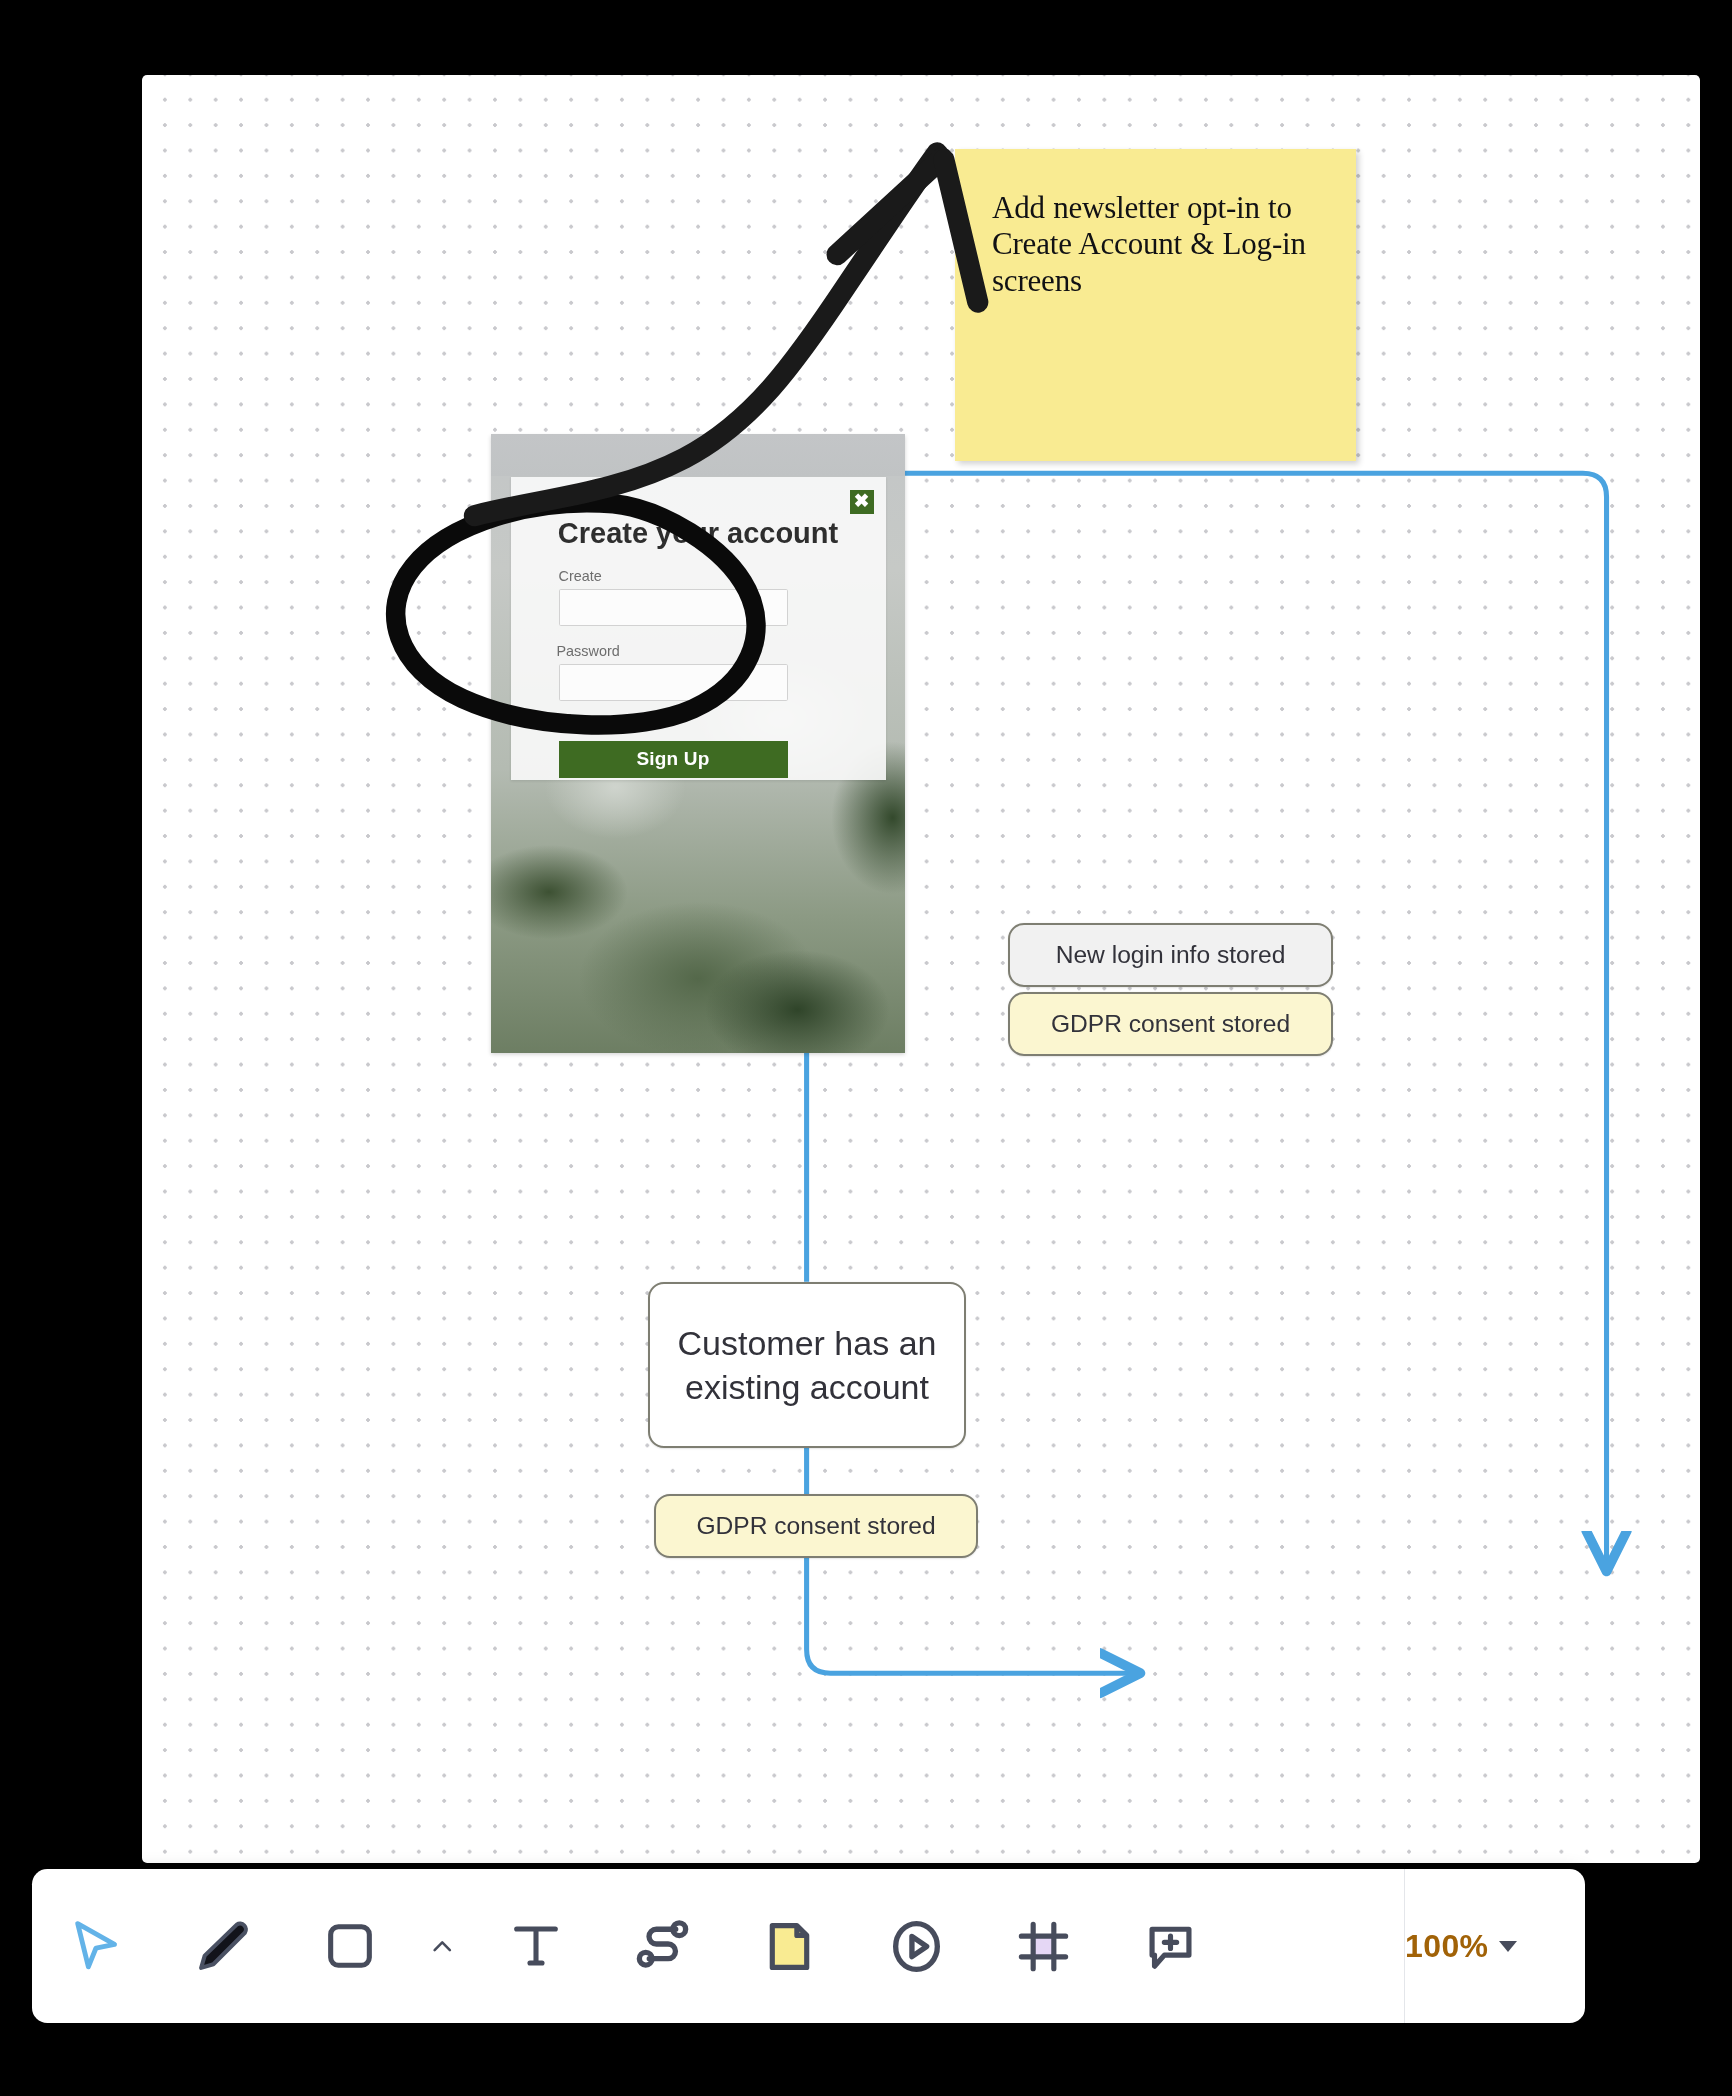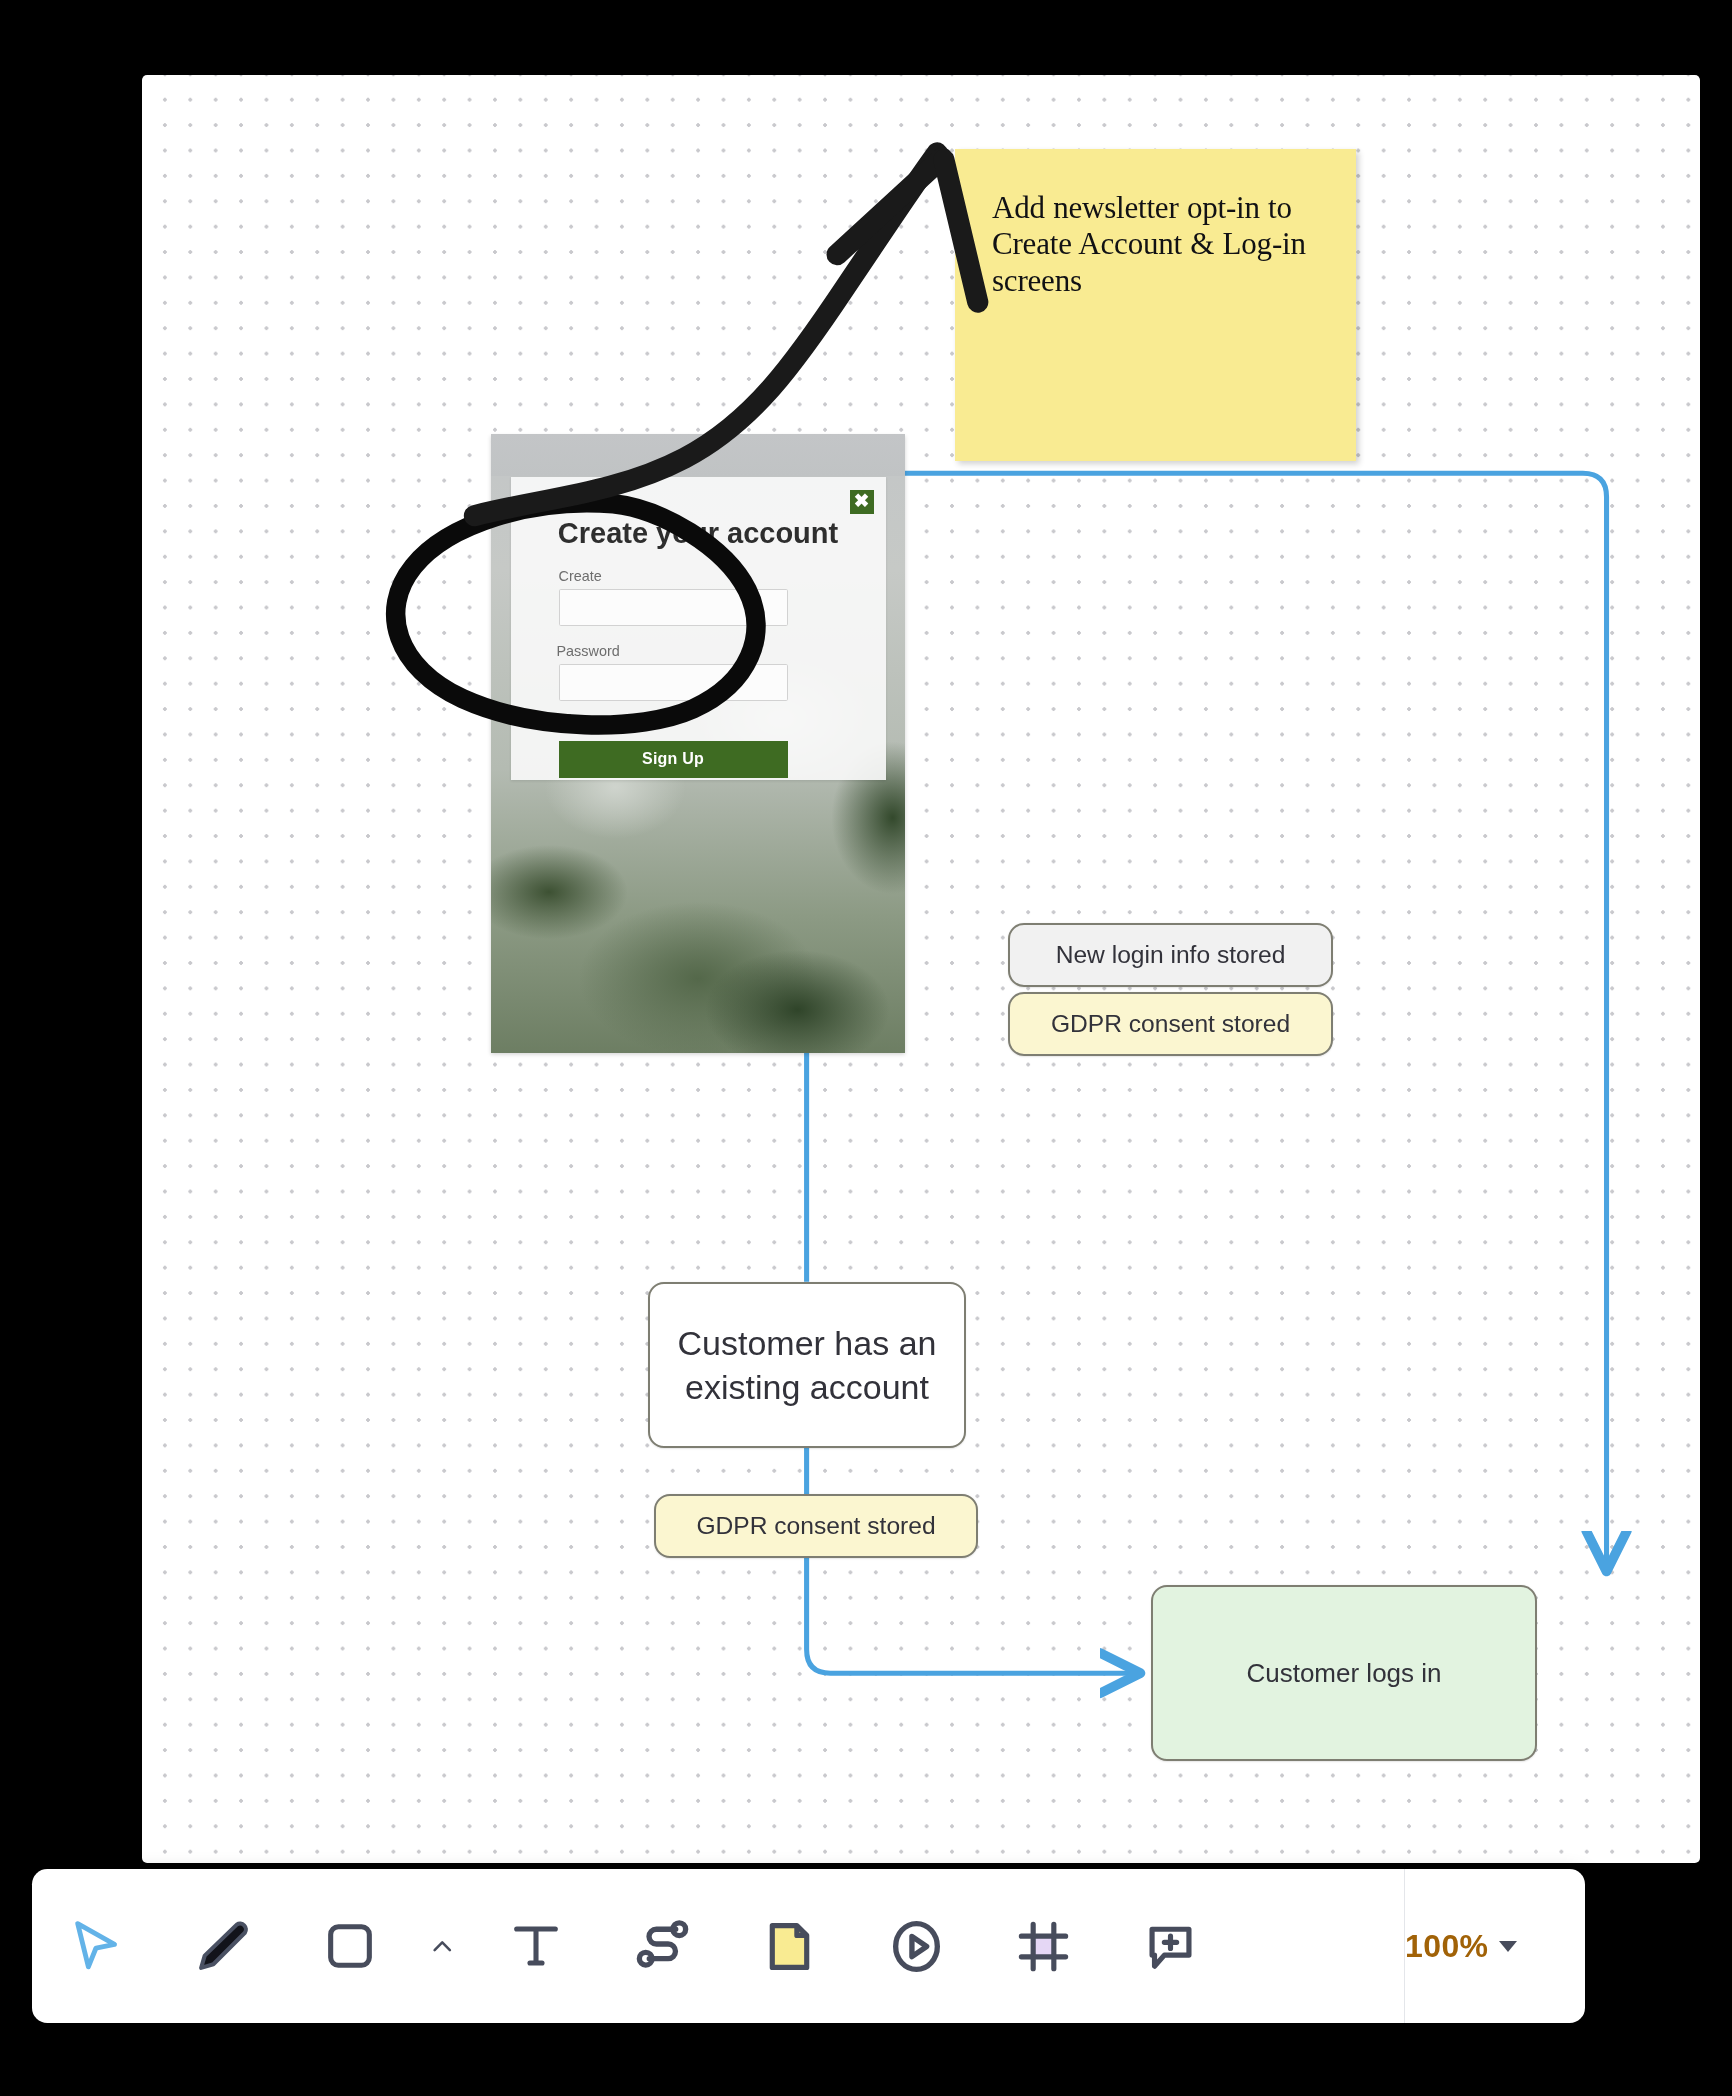--- a/index.html
+++ b/index.html
@@ -123,21 +123,21 @@
   .card-check-box {
     width: 12.7px; height: 12.7px;
     border: 0.8px solid #9b9b9b; background: #fdfdfd;
   }
   .card-check-label { font-size: 12.7px; color: #565656; }
   .card-signup-btn {
     margin: 13.6px 0 0 48px;
     width: 229px; height: 37px;
     background: #3e6b22;
     color: #ffffff;
-    font-size: 16px; font-weight: 700;
+    font-size: 19px; font-weight: 700;
     display: flex; align-items: center; justify-content: center;
     letter-spacing: 0.2px;
   }
 
   
   .node {
     position: absolute;
     display: flex; align-items: center; justify-content: center;
     text-align: center;
     border: 2.1px solid #7e7e72;
@@ -267,23 +267,20 @@
     </div>
     <div class="node" id="node-gdpr-right">
       <span>GDPR consent stored</span>
     </div>
     <div class="node" id="node-existing">
       <span>Customer has an existing account</span>
     </div>
     <div class="node" id="node-gdpr-left">
       <span>GDPR consent stored</span>
     </div>
-    <div class="node" id="node-logs-in">
-      <span>Customer logs in</span>
-    </div>
 
     <svg id="ink" viewBox="0 0 1838 2110" xmlns="http://www.w3.org/2000/svg">
 
       <path d="M 556,506 C 460,498 360,530 320,580
                C 278,632 300,700 378,736
                C 462,774 588,776 650,748
                C 716,718 740,660 714,608
                C 688,556 612,512 556,506 Z" fill="none" stroke="#0a0a0a" stroke-width="23" stroke-linecap="round" stroke-linejoin="round"></path>
 
       <path d="M 392,520 C 470,500 560,494 640,452

